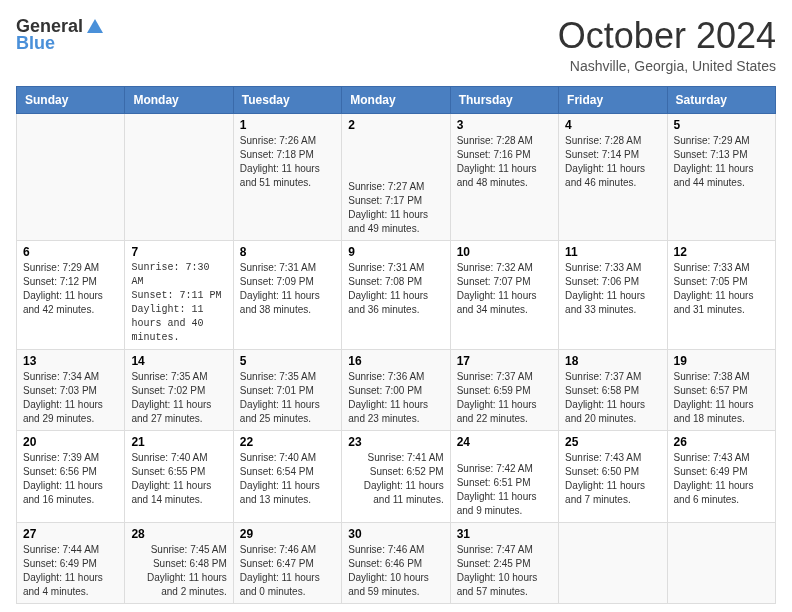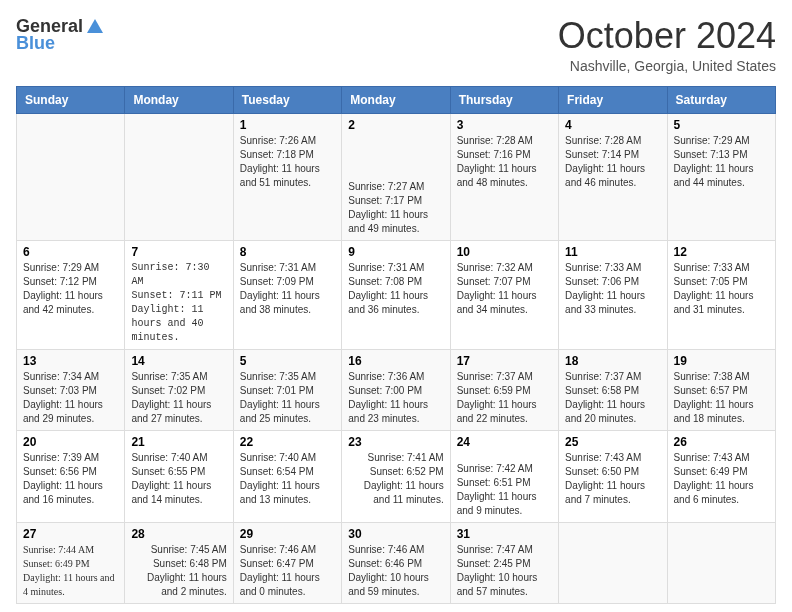--- a/index.html
+++ b/index.html
@@ -289,21 +289,21 @@
         <td>
           <span class="day-number">26</span>
           <div class="day-info" style="white-space: pre-line;">Sunrise: 7:43 AM
 Sunset: 6:49 PM
 Daylight: 11 hours and 6 minutes.</div>
         </td>
       </tr>
       <tr>
         <td>
           <span class="day-number">27</span>
-          <div class="day-info" style="white-space: pre-line; font-family: Liberation Serif, serif;">Sunrise: 7:44 AM
+          <div class="day-info" style="white-space: pre-line;">Sunrise: 7:44 AM
 Sunset: 6:49 PM
 Daylight: 11 hours and 4 minutes.</div>
         </td>
         <td>
           <span class="day-number">28</span>
           <div class="day-info" style="white-space: pre-line; text-align: right;">Sunrise: 7:45 AM
 Sunset: 6:48 PM
 Daylight: 11 hours and 2 minutes.</div>
         </td>
         <td>

